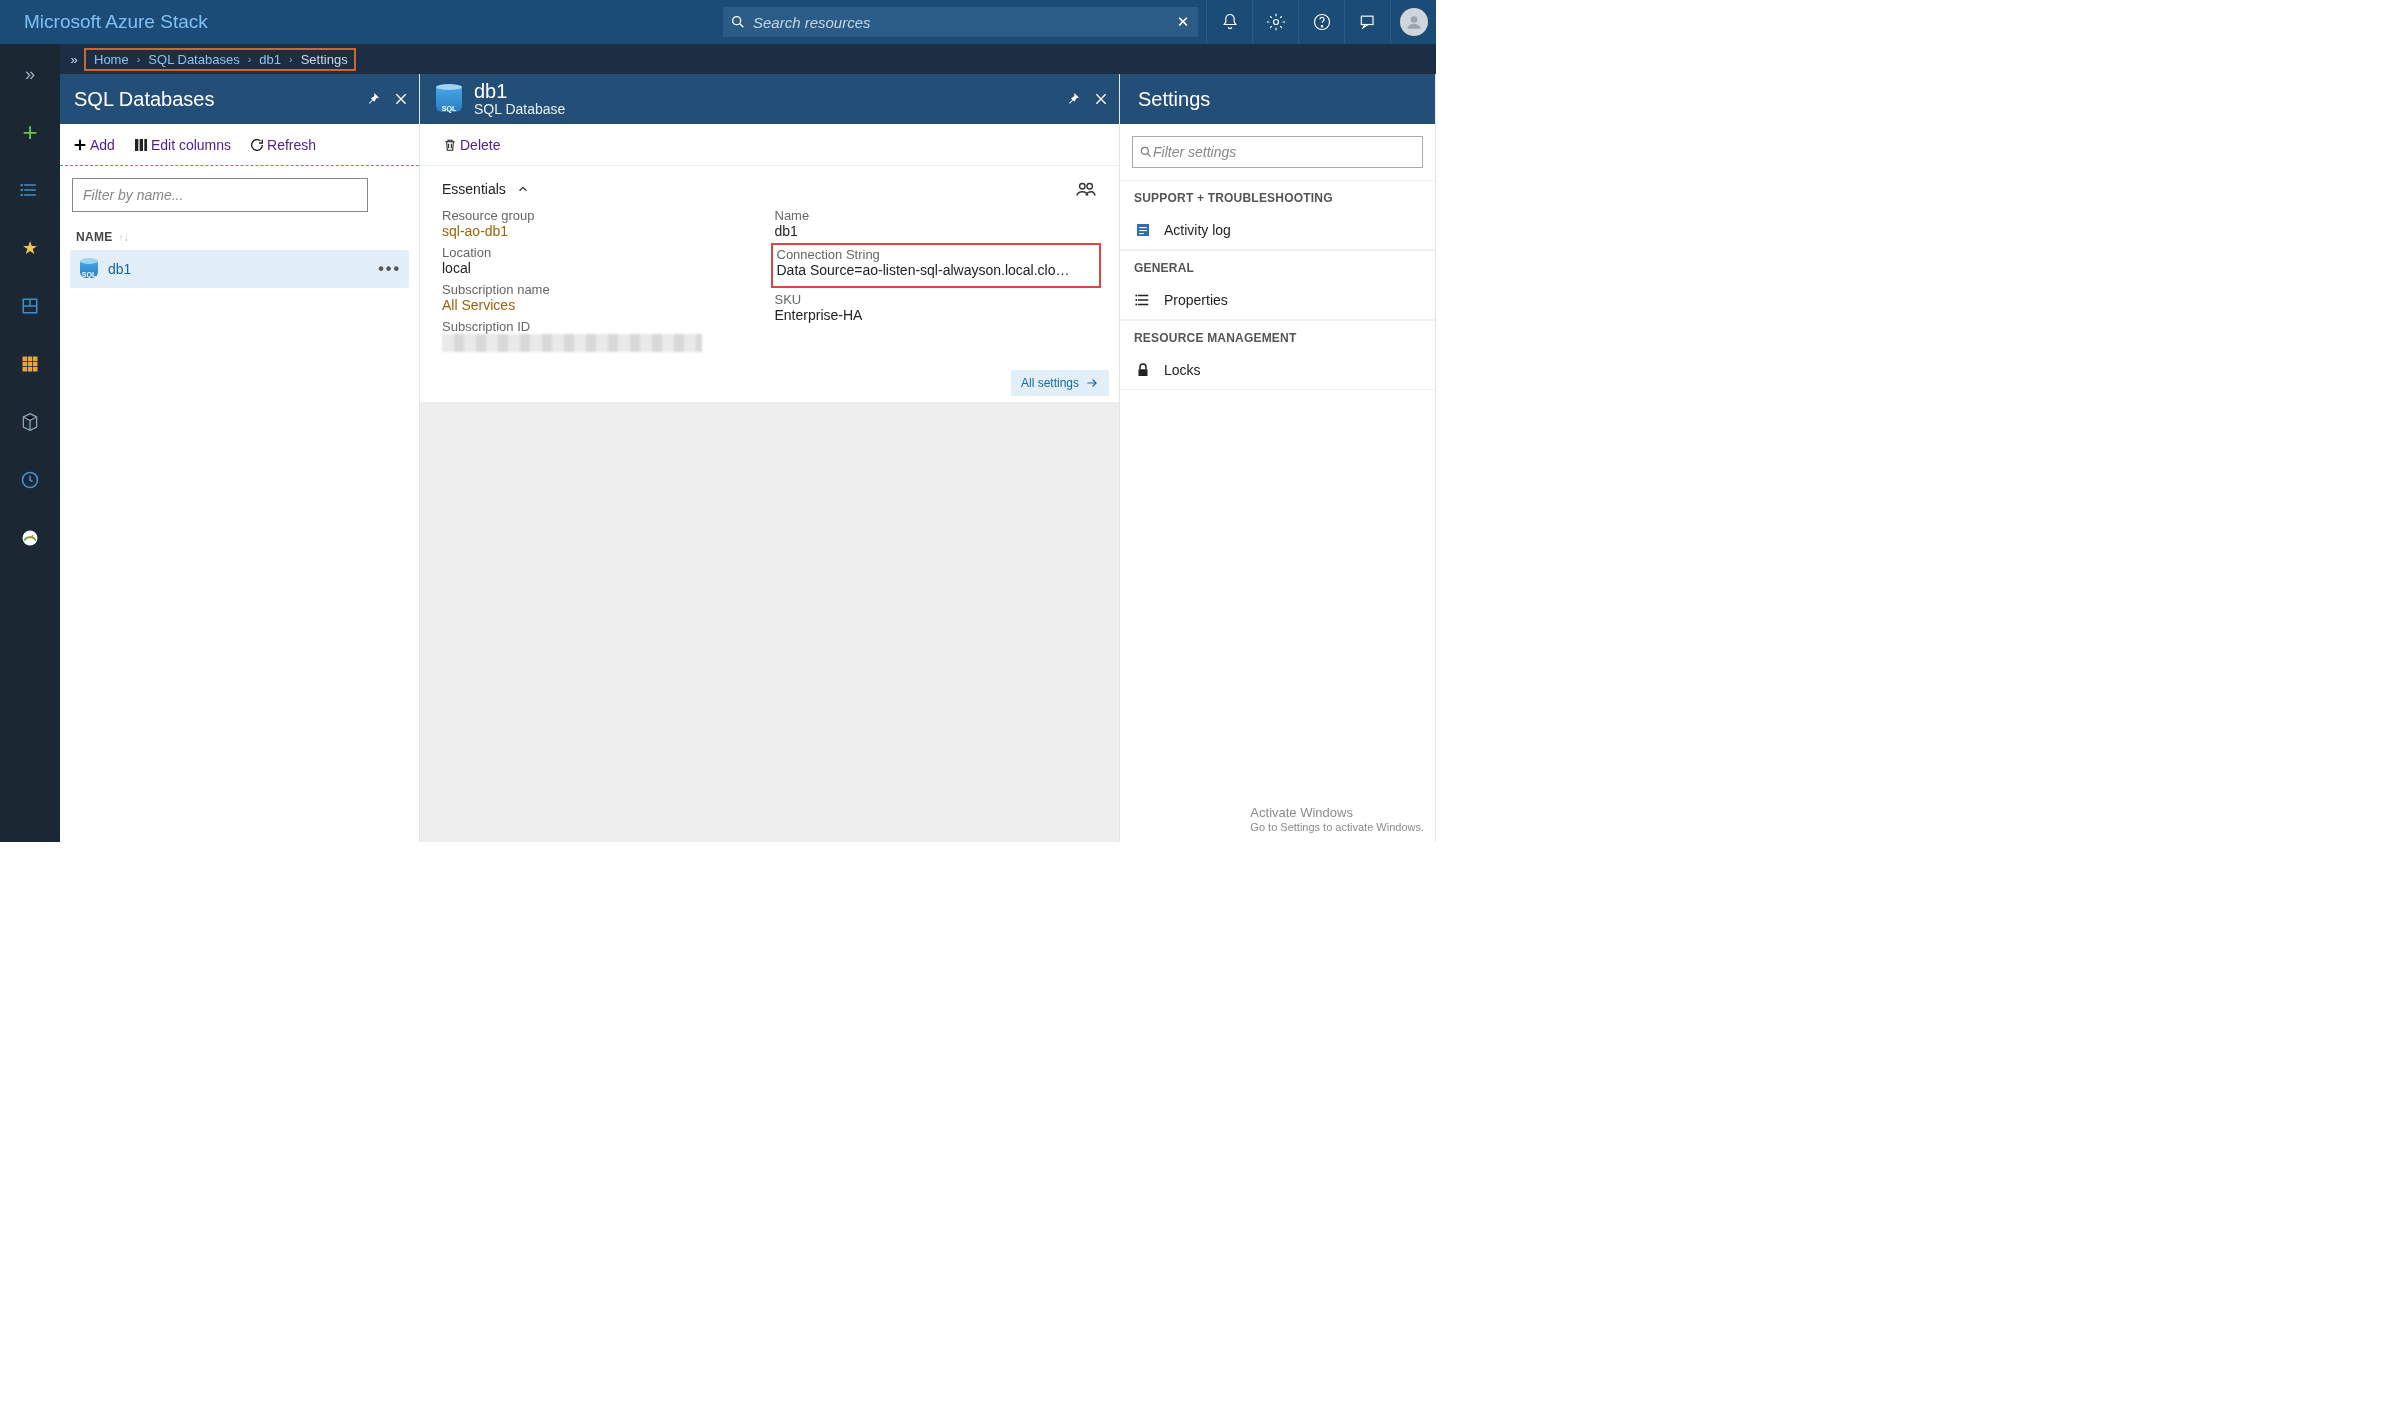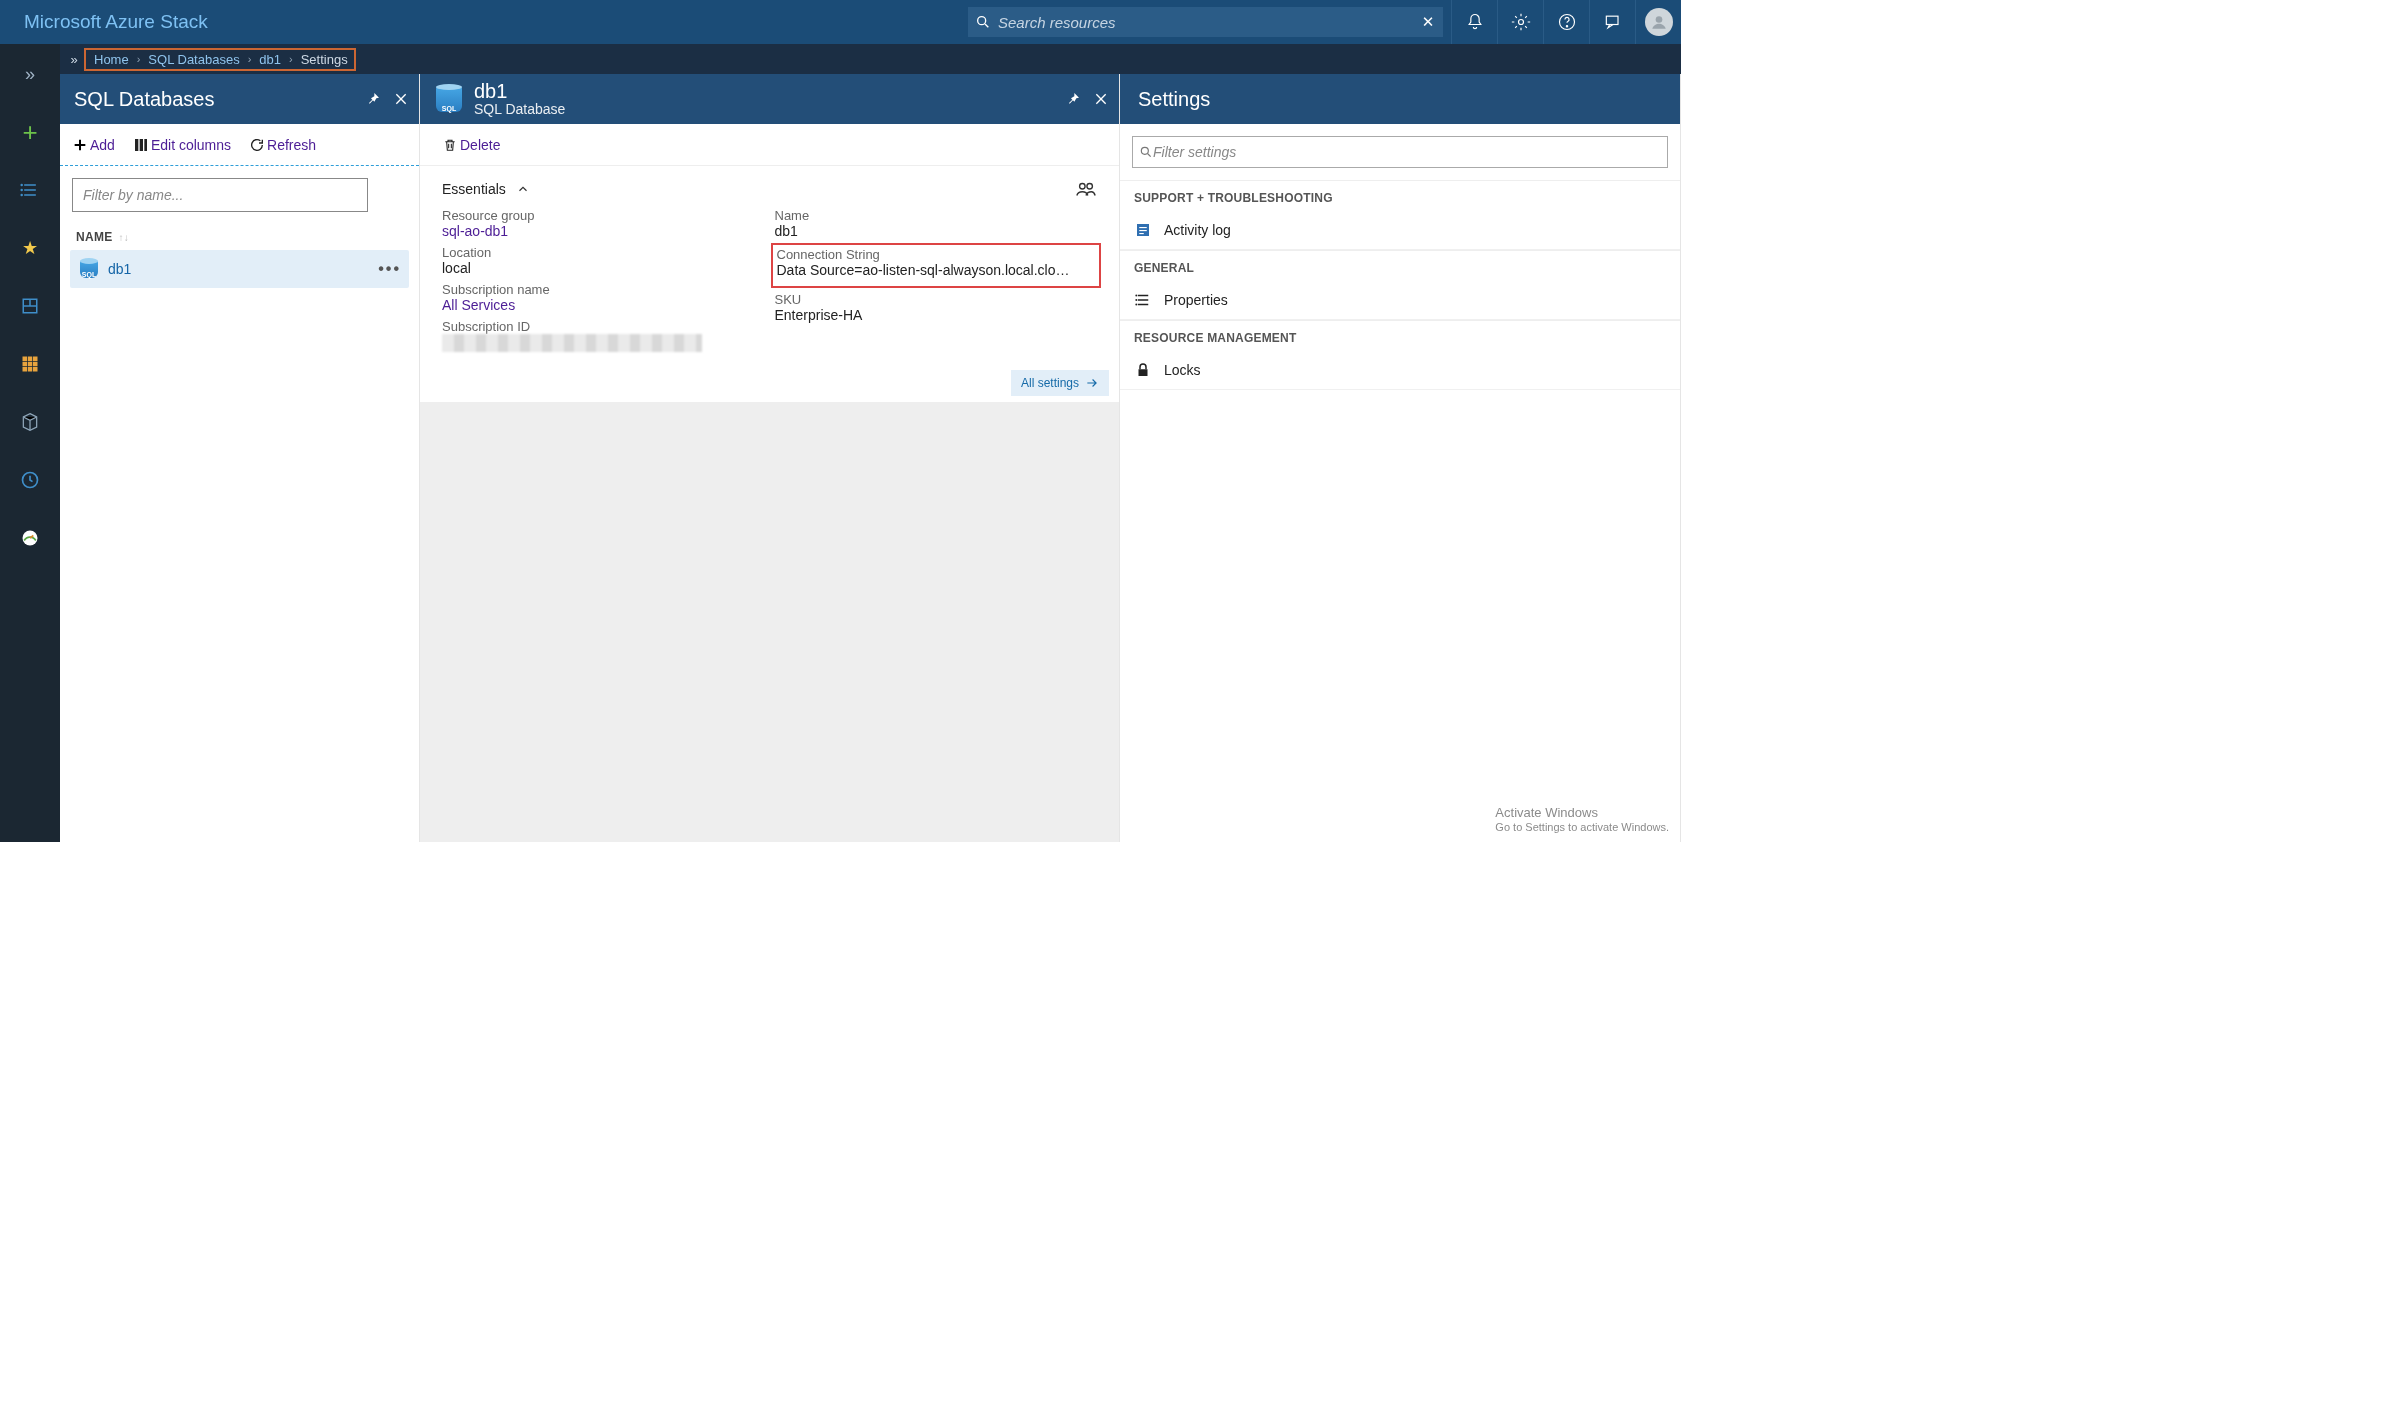--- a/index.html
+++ b/index.html
@@ -1,17 +1,17 @@
 <!DOCTYPE html>
 <html><head>
 <meta charset="utf-8">
 <style>
 * { margin:0; padding:0; box-sizing:border-box; font-family:"Segoe UI",Arial,sans-serif; }
 html,body { width:100%; height:100%; overflow:hidden; background:#fff; }
-.root { width:1681px; height:842px; position:relative; background:#fff; }
+.root { width:1436px; height:842px; position:relative; background:#fff; }
 
 
 .topbar { height:44px; background:#1b4c77; display:flex; align-items:center; color:#fff; }
 .brand { font-size:19px; color:#7ec1f3; font-weight:400; padding-left:24px; flex:0 0 auto; }
 .top-spacer { flex:1; }
 .searchbox { width:475px; height:30px; background:#2b5c87; display:flex; align-items:center; position:relative; margin-right:8px; }
 .searchbox .mag { width:30px; display:flex; align-items:center; justify-content:center; }
 .searchbox input { flex:1; background:transparent; border:none; outline:none; color:#fff; font-size:15px; font-style:italic; }
 .searchbox input::placeholder { color:#c6d5e3; font-style:italic; }
 .searchbox .clear { width:30px; display:flex; align-items:center; justify-content:center; cursor:pointer; color:#fff; font-size:15px; }
@@ -70,21 +70,21 @@
 .blade2 { width:700px; }
 .blade2 .blade-header { display:flex; align-items:center; }
 .blade2 .blade-header .titles { flex:1; }
 .b2-toolbar { height:42px; border-bottom:1px solid #eee; display:flex; align-items:center; padding:0 22px; }
 .ess-head { padding:12px 22px 8px; display:flex; align-items:center; font-size:14px; color:#222; }
 .ess-head .chev { margin-left:10px; }
 .ess-head .spacer { flex:1; }
 .ess-grid { display:grid; grid-template-columns: 1fr 1fr; padding:0 22px 6px 22px; column-gap:10px; row-gap:2px; font-size:14px; }
 .ess-lbl { color:#666; font-size:13px; }
 .ess-val { color:#222; margin-bottom:6px; }
-.ess-link { color:#4c1d95; cursor:pointer; margin-bottom:6px; }
+.ess-link { color:#a16207; cursor:pointer; margin-bottom:6px; }
 .conn-outline { border:2px solid #d44; padding:2px 4px; margin:-2px -4px 4px -4px; }
 .subid-blur { width:260px; height:18px; background:repeating-linear-gradient(90deg,#eaeaea 0 12px,#d8d8d8 12px 22px); filter:blur(1px); margin-bottom:6px; }
 .allset { display:flex; justify-content:flex-end; padding:6px 10px; }
 .allset-btn { background:#e2eef8; color:#156aa8; padding:6px 10px; font-size:12px; display:flex; align-items:center; gap:6px; cursor:pointer; }
 .b2-body-rest { flex:1; background:#eeeeee; }
 
 
 .blade3 { flex:1; min-width:260px; background:#fff; }
 .blade3 .blade-header { padding-left:18px; }
 .set-search { padding:12px; }

